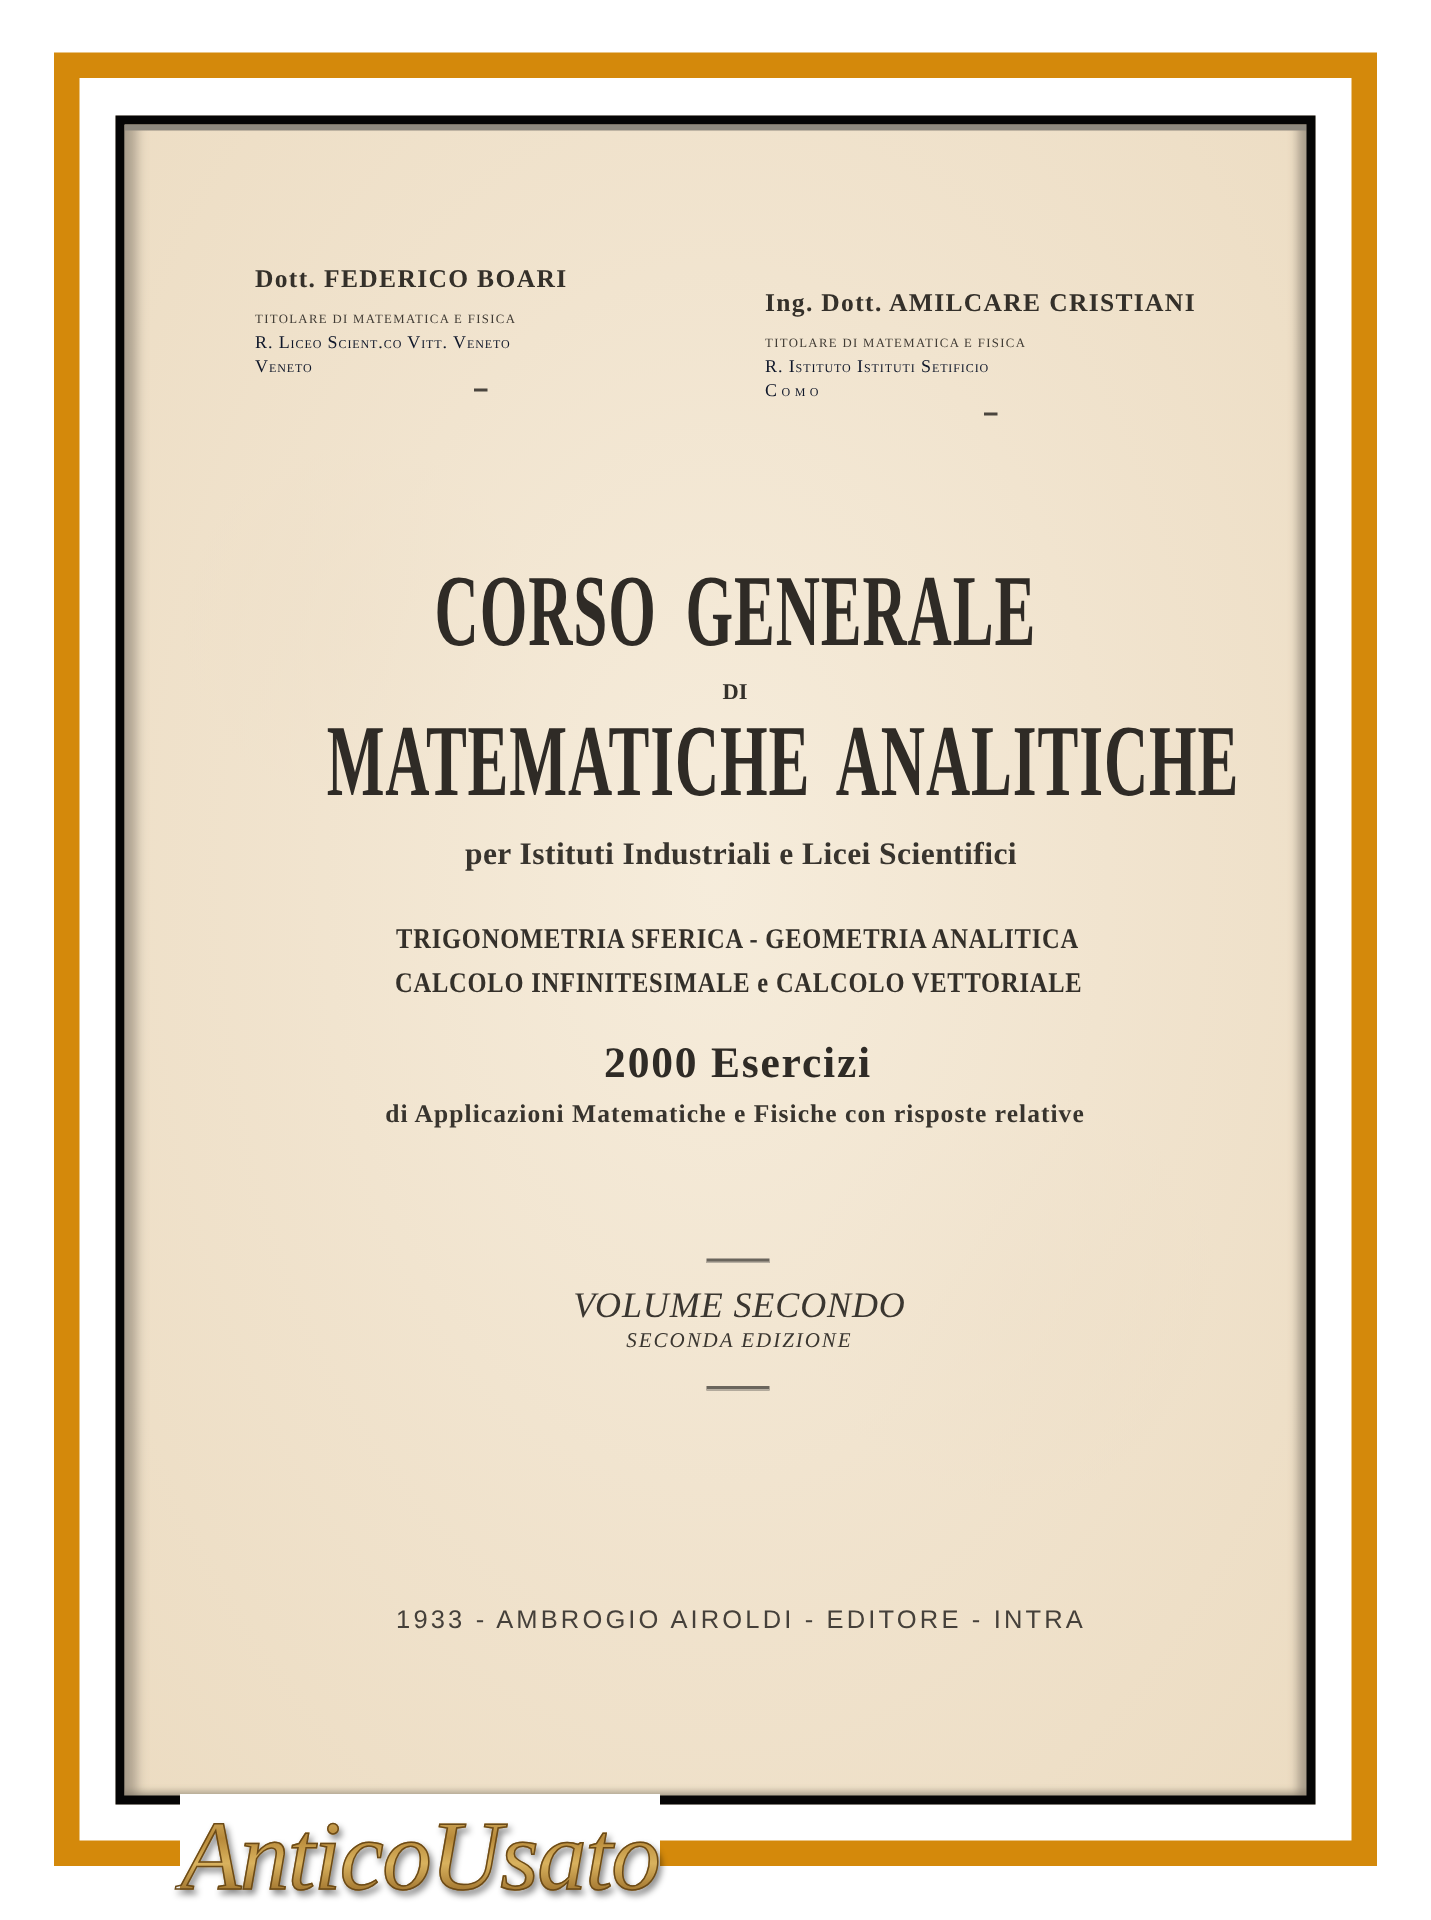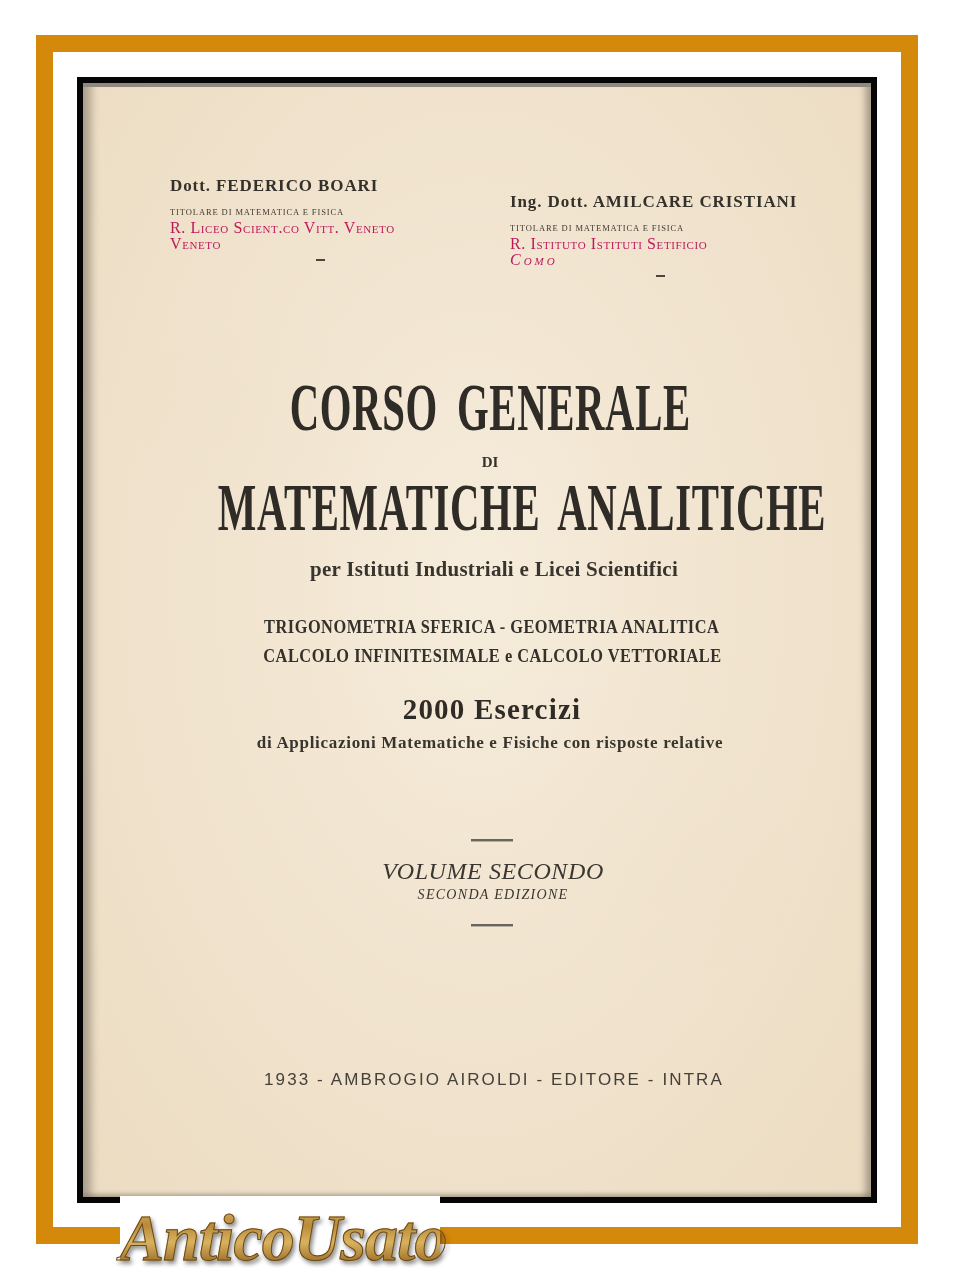--- a/index.html
+++ b/index.html
@@ -57,27 +57,27 @@
       color: #34302a;
     }
     .author .role {
       margin-top: 9px;
       font-size: 8.5px;
       line-height: 15px;
       letter-spacing: 0.9px;
       color: #403b34;
     }
     .author .sc {
-      font-size: 16px;
+      font-size: 12px;
       line-height: 16px;
       font-variant: small-caps;
       letter-spacing: 0.6px;
-      color: #be185d;
+      color: #0f172a;
     }
-    .author .sc.spaced { letter-spacing: 3px; font-style: italic; }
+    .author .sc.spaced { letter-spacing: 3px; }
     .author .dash {
       width: 9px; height: 2px;
       background: #4a453e;
       margin: 7px auto 0;
     }
     .condensed {
       display: inline-block;
       transform: scaleX(0.6);
       transform-origin: 50% 50%;
       font-weight: bold;
@@ -101,21 +101,21 @@
       width: 320px; height: 84px;
       background: #ffffff;
     }
     .logo-text {
       position: absolute;
       left: 0; top: 0;
       width: 320px; height: 84px;
       text-align: center;
       font-family: "Liberation Serif", "DejaVu Serif", serif;
       font-style: italic;
-      font-weight: bold;
+      font-weight: normal;
       font-size: 66px;
       line-height: 84px;
       letter-spacing: -1px;
       background: linear-gradient(180deg, #e7c77a 0%, #b88a3a 35%, #d9b25e 55%, #9c6f2a 80%, #c9a050 100%);
       -webkit-background-clip: text;
       background-clip: text;
       color: transparent;
       -webkit-text-stroke: 1px #6b4a18;
       filter: drop-shadow(2px 3px 2px rgba(0,0,0,0.45));
     }

